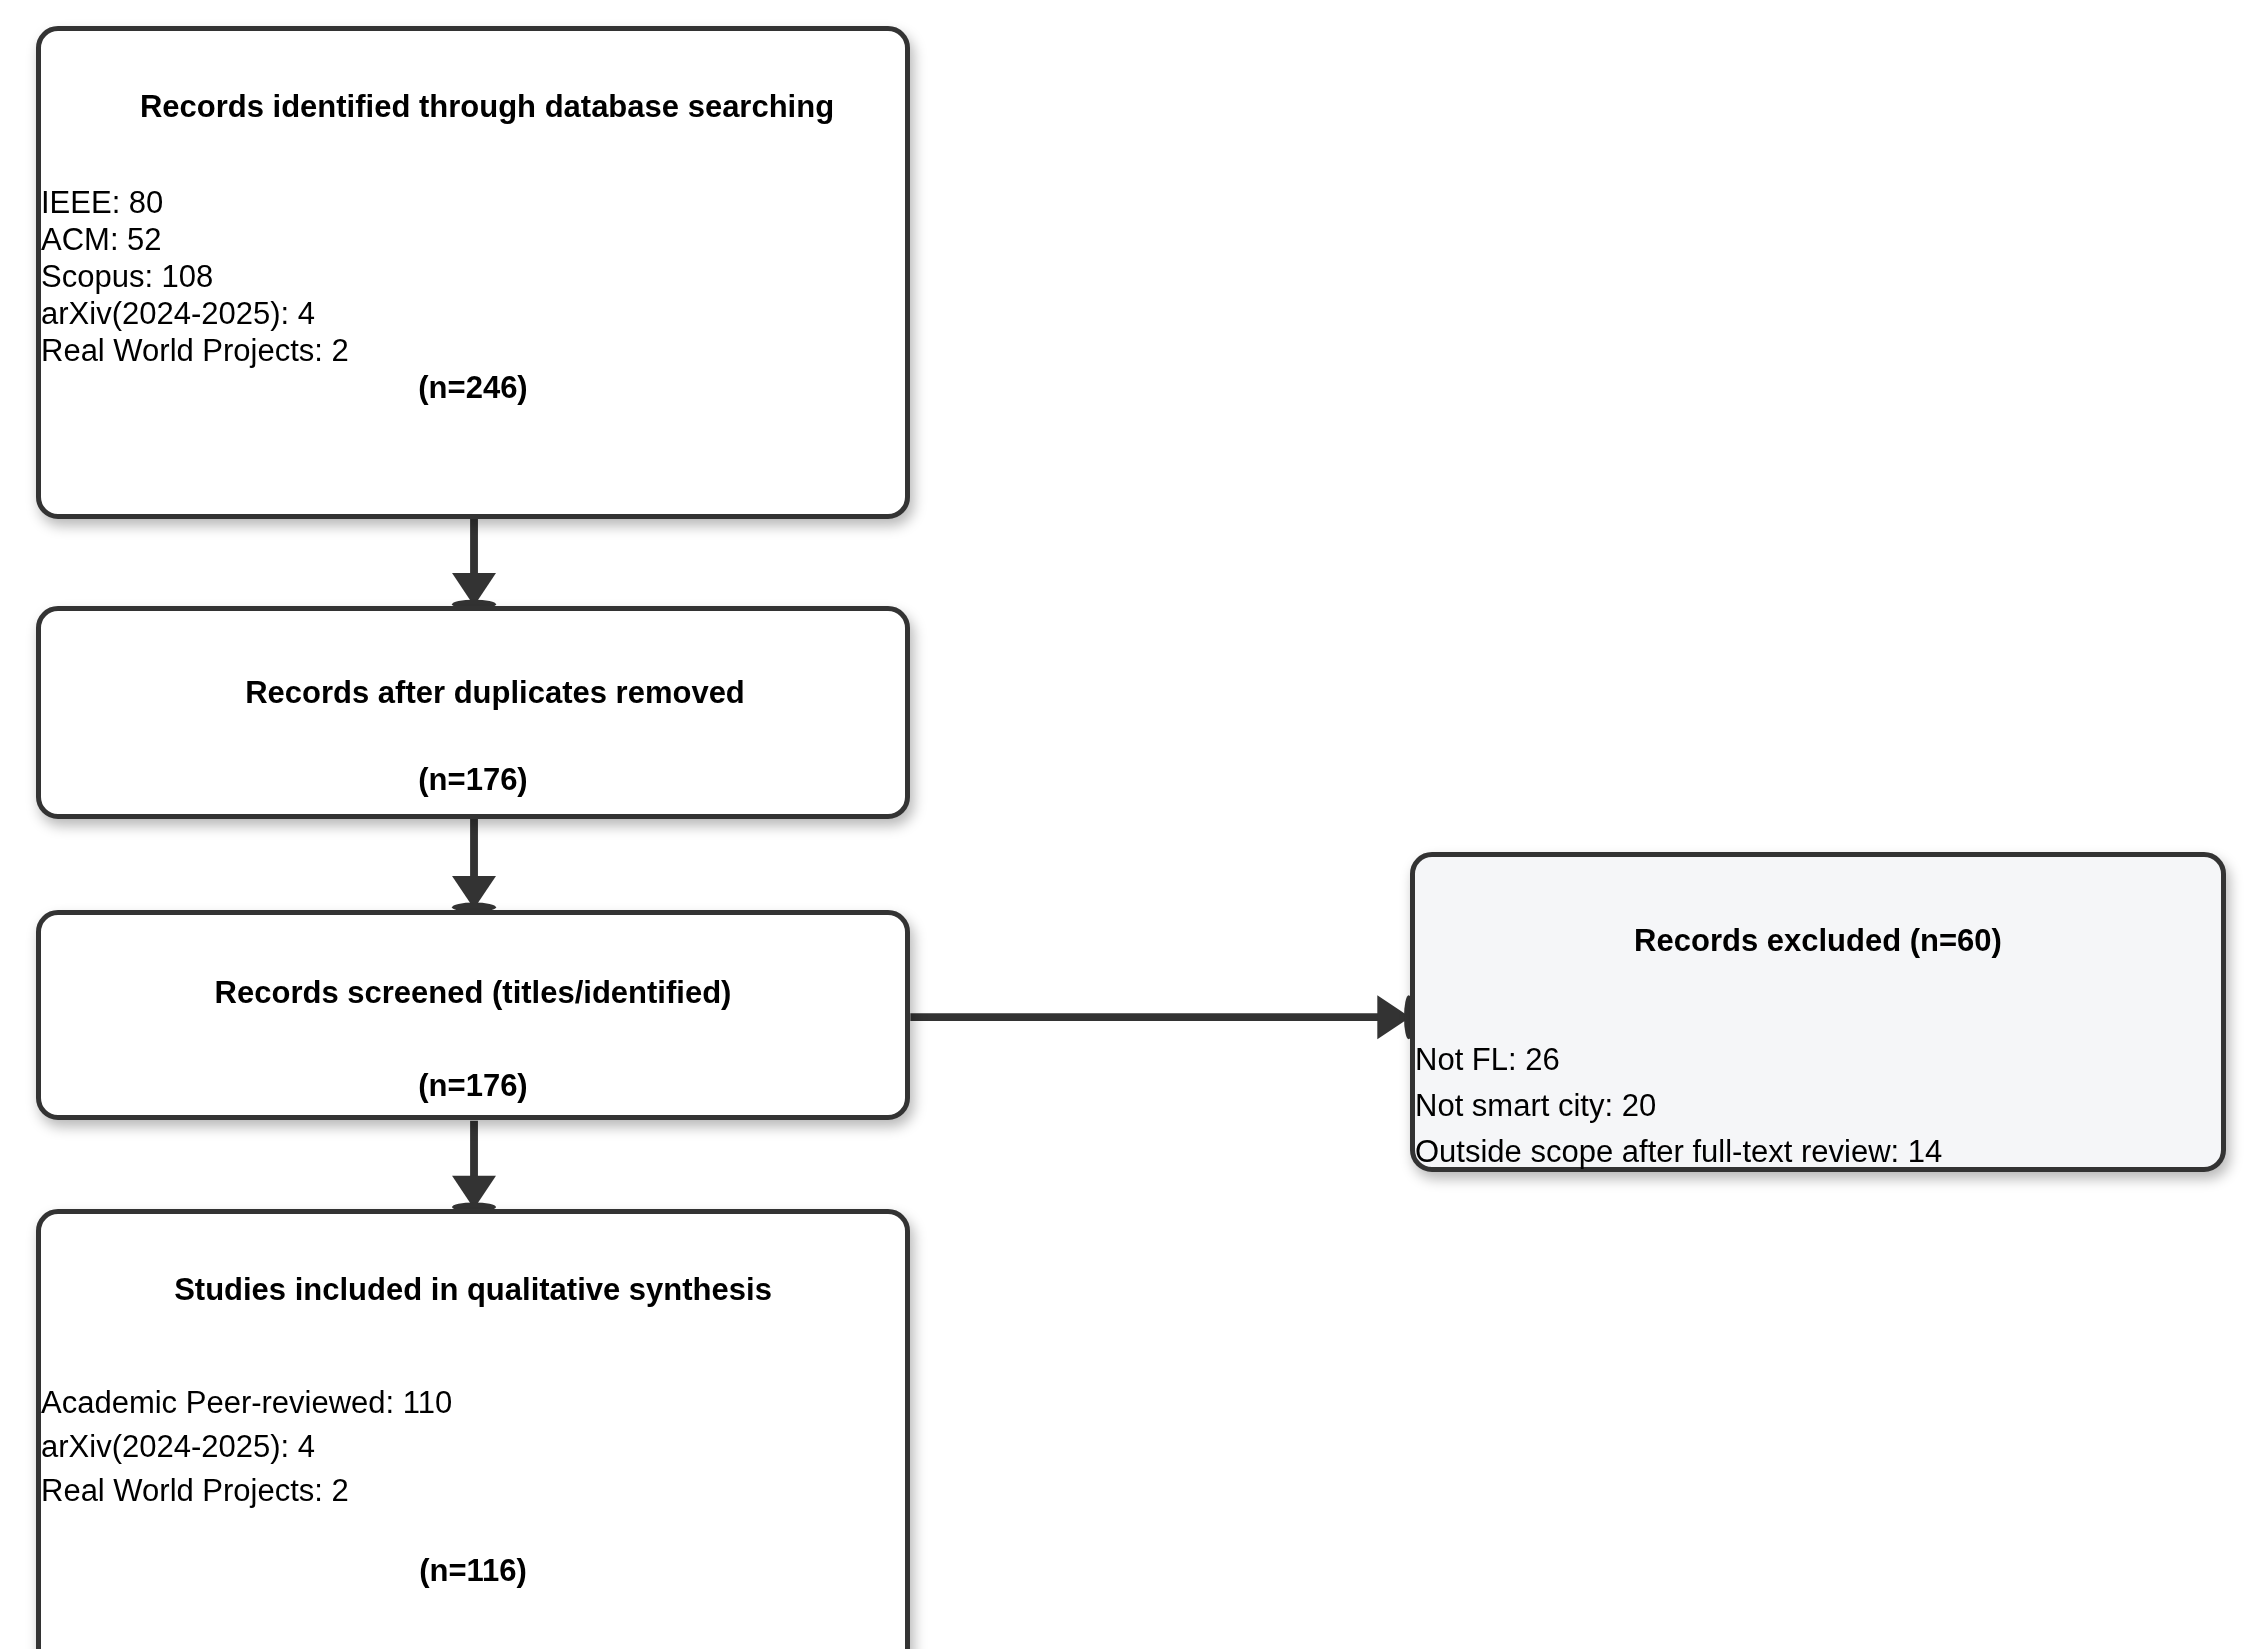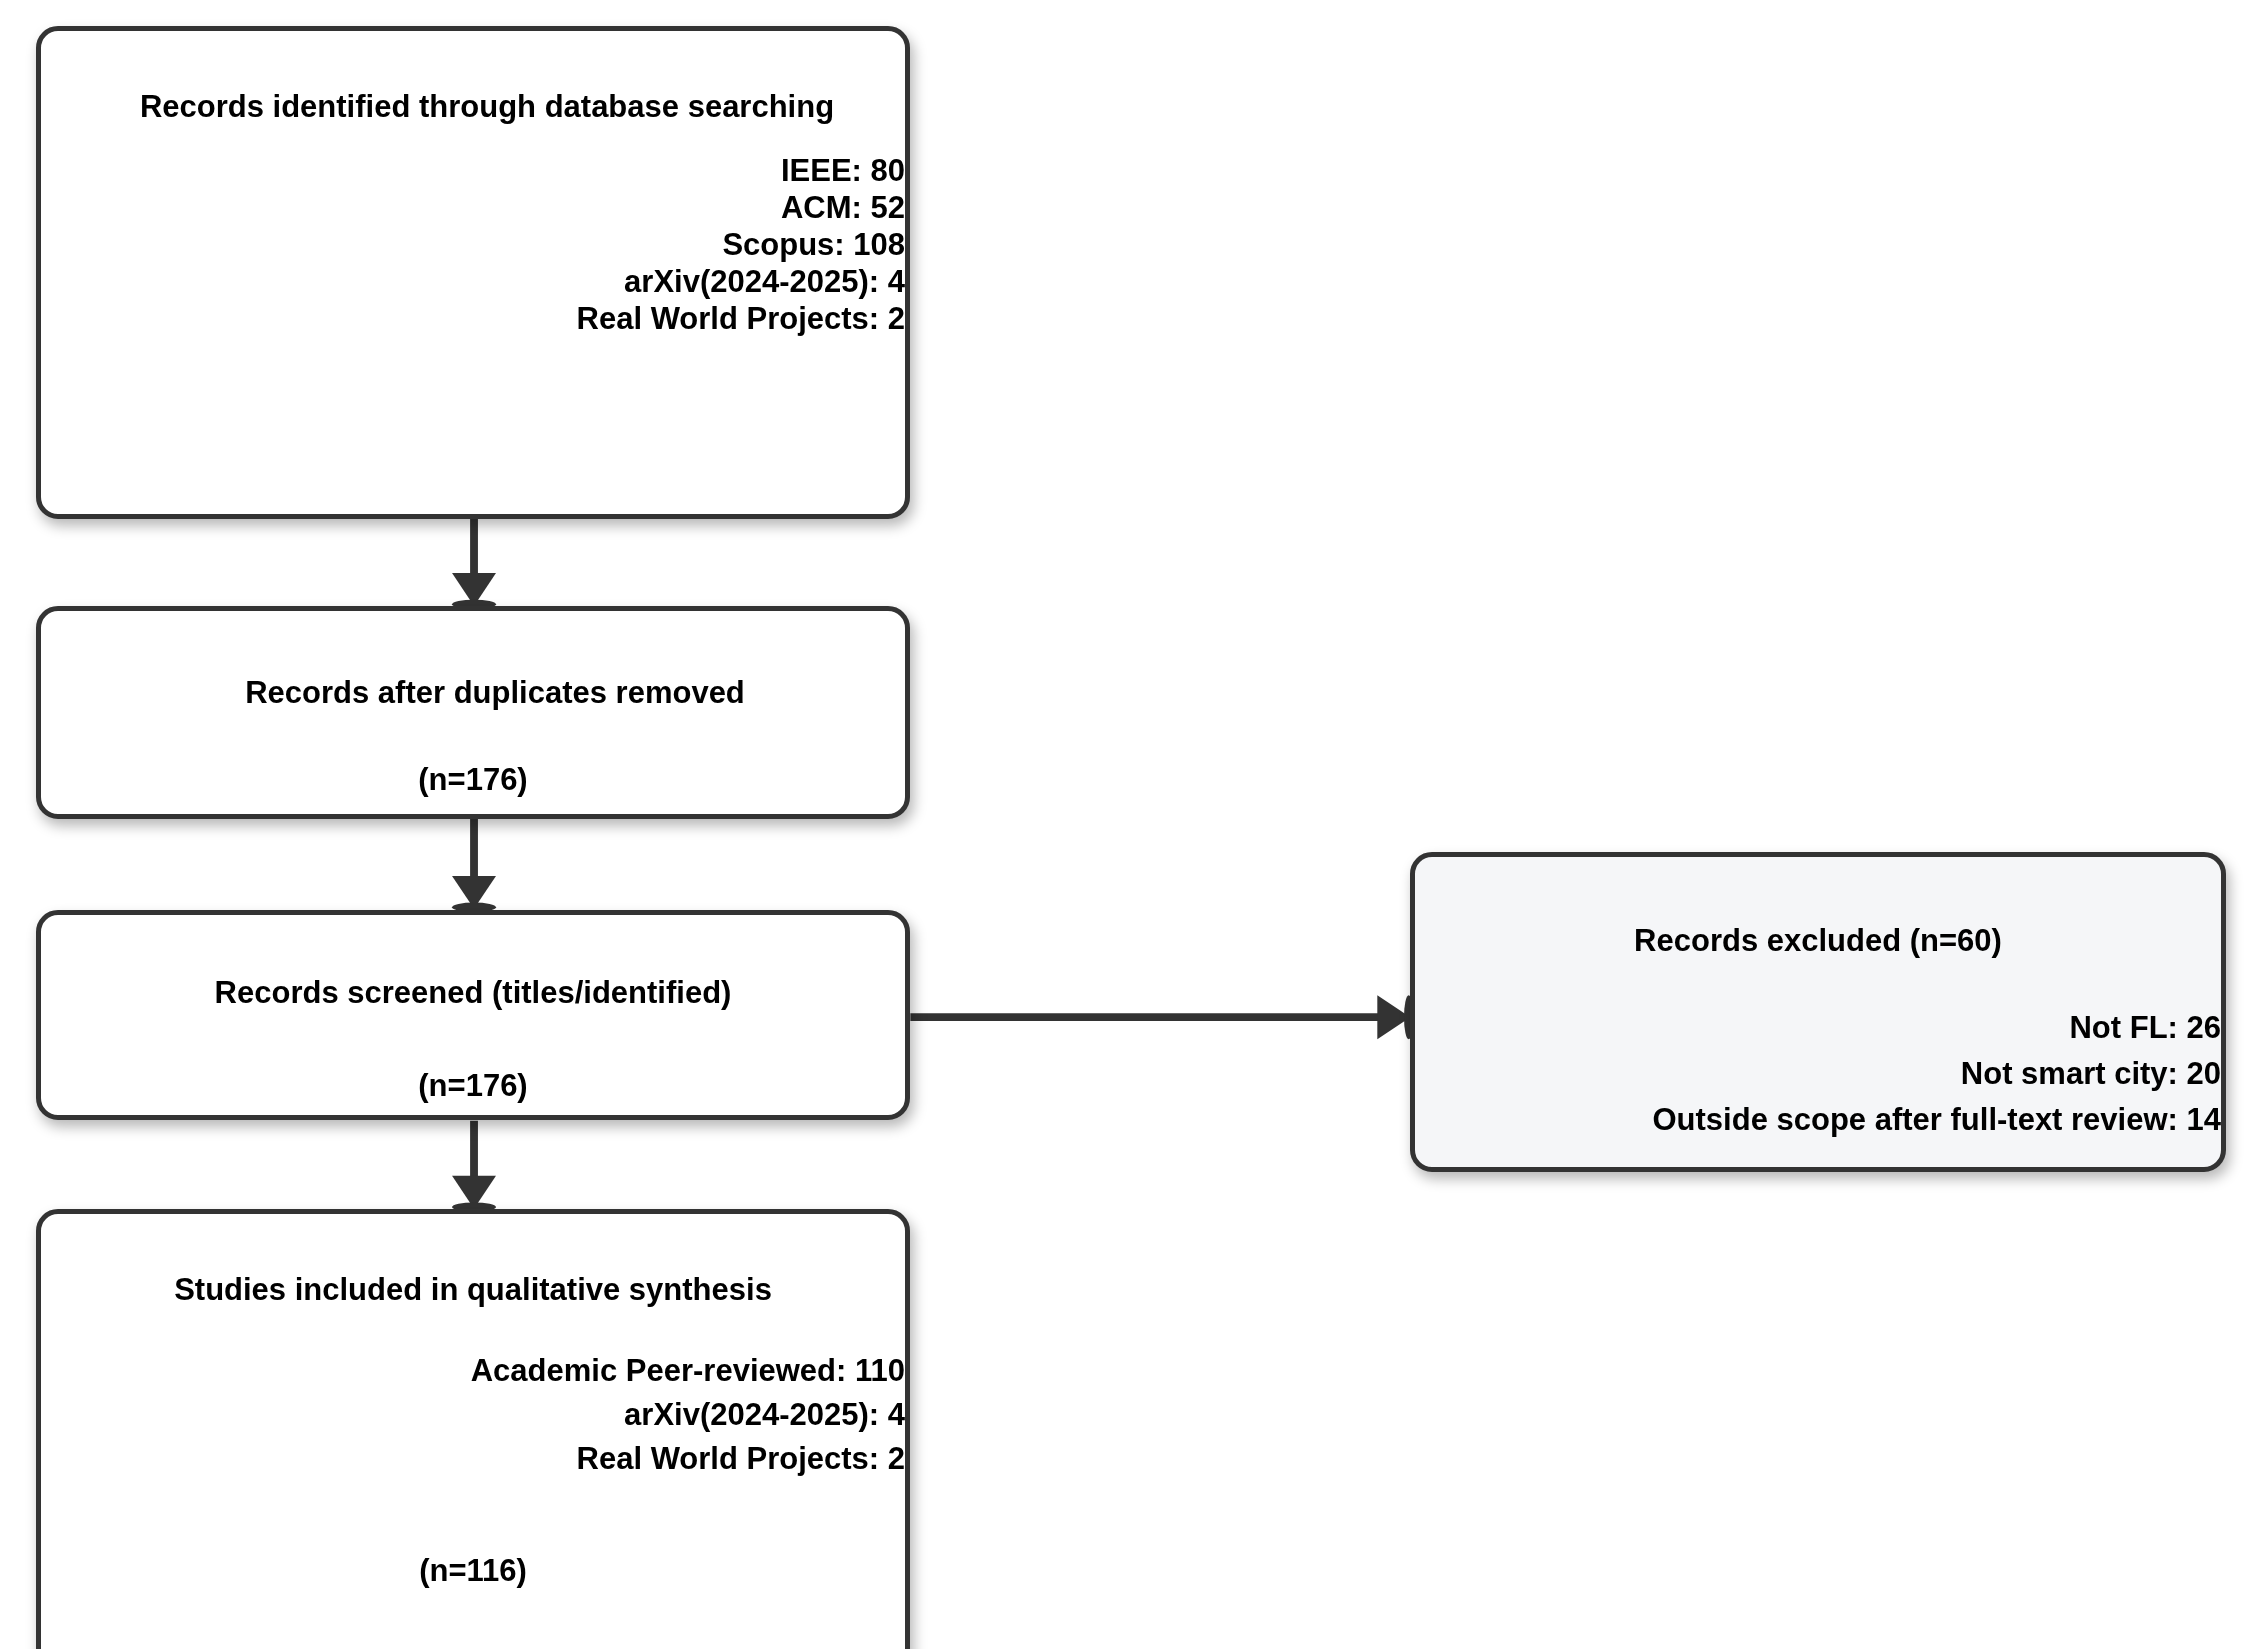--- a/index.html
+++ b/index.html
@@ -54,22 +54,23 @@
     left: 0;
     width: 100%;
     text-align: center;
     transform: translateY(-50%);
     font-weight: bold;
   }
   .box .lines {
     position: absolute;
     left: 0;
     width: 100%;
-    text-align: right;
-    font-weight: bold;
+    text-align: left;
+    font-weight: normal;
+    margin-top: 32px;
   }
   .box .lines .line { white-space: nowrap; }
 
   
   #box-identified { left: 36px;  top: 26px;   width: 874px; height: 493px; }
   #box-identified .title { top: 76px; padding-left: 28px; }
   #box-identified .lines { top: 121px; line-height: 37px; }
   #box-identified .count { top: 357px; }
 
   #box-duplicates { left: 36px;  top: 606px;  width: 874px; height: 213px; }
@@ -124,20 +125,21 @@
 
   <div class="box" id="box-identified">
     <div class="title">Records identified through database searching</div>
     <div class="lines">
       <div class="line">IEEE: 80</div>
       <div class="line">ACM: 52</div>
       <div class="line">Scopus: 108</div>
       <div class="line">arXiv(2024-2025): 4</div>
       <div class="line">Real World Projects: 2</div>
     </div>
+    <div class="count">(n=246)</div>
   </div>
 
   <div class="box" id="box-duplicates">
     <div class="title">Records after duplicates removed</div>
     <div class="count">(n=176)</div>
   </div>
 
   <div class="box" id="box-screened">
     <div class="title">Records screened (titles/identified)</div>
     <div class="count">(n=176)</div>

